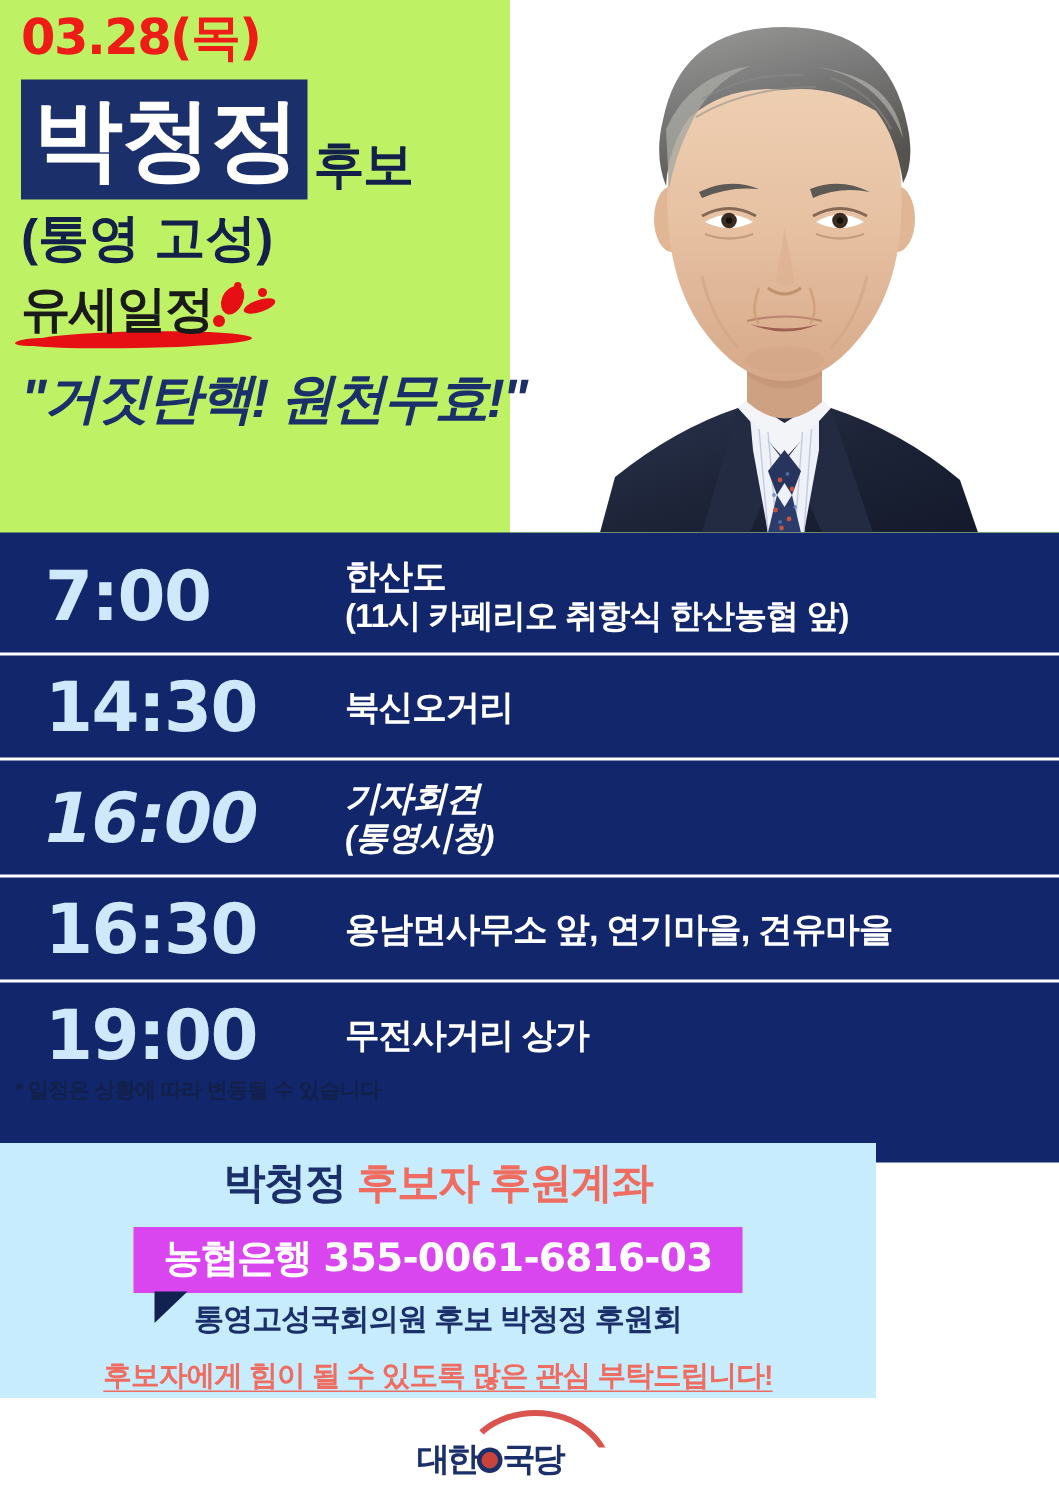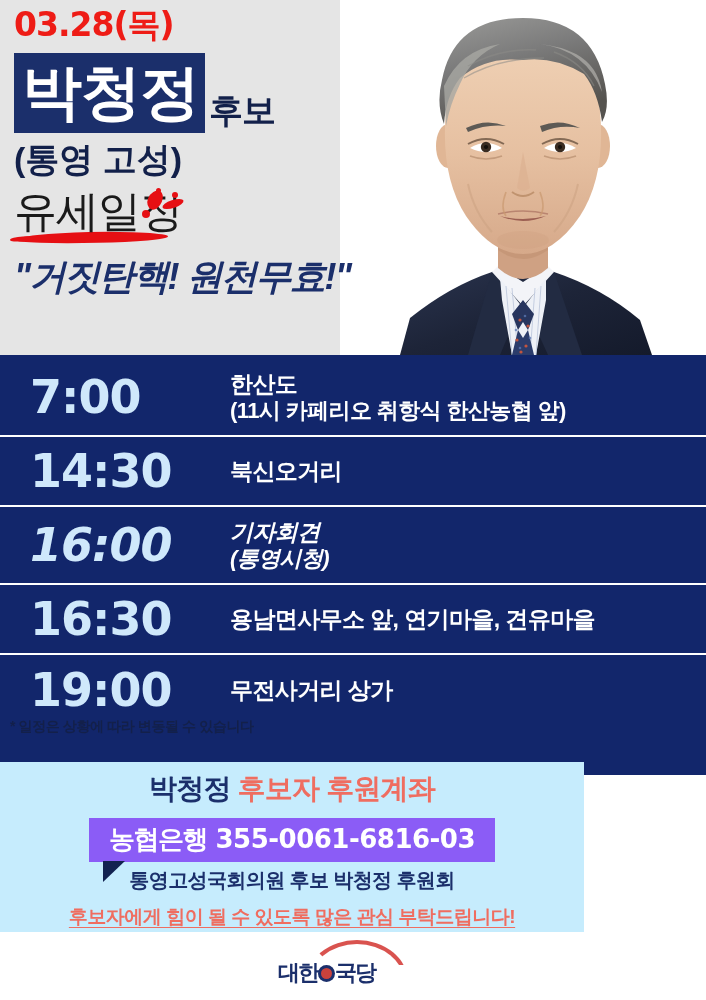--- a/index.html
+++ b/index.html
@@ -19,21 +19,21 @@
     background: #ffffff;
     overflow: hidden;
   }
 
   
   .header {
     position: absolute;
     left: 0; top: 0;
     width: 706px;
     height: 366px;
-    background: #e5e5e5;
+    background: #bef264;
     overflow: hidden;
   }
   .header-text {
     position: absolute;
     left: 14px;
     top: 8px;
     width: 400px;
     z-index: 5;
   }
   .date-line {
@@ -80,22 +80,22 @@
     letter-spacing: 0px;
     line-height: 1.1;
   }
   .sched-title-wrap {
     position: relative;
     margin-top: 10px;
     display: inline-block;
     padding-right: 34px;
   }
   .sched-title {
-    font-size: 43px;
-    font-weight: normal;
+    font-size: 33px;
+    font-weight: bold;
     color: #1a1a1a;
     letter-spacing: -1px;
     line-height: 1.1;
     position: relative;
     z-index: 2;
   }
   .brush-underline {
     position: absolute;
     left: 2px;
     bottom: -8px;
@@ -231,21 +231,21 @@
   }
   .don-title .nm { color: #1b2f6b; }
   .don-title .rest { color: #ef6d60; }
 
   .acct-wrap {
     position: relative;
     display: inline-block;
     margin-top: 12px;
   }
   .acct-box {
-    background: #8b5cf6;
+    background: #d946ef;
     color: #ffffff;
     font-size: 26px;
     font-weight: bold;
     letter-spacing: -0.5px;
     padding: 7px 20px 8px 20px;
     display: inline-block;
     white-space: nowrap;
     line-height: 1.15;
     font-family: "DejaVu Sans", sans-serif;
   }

